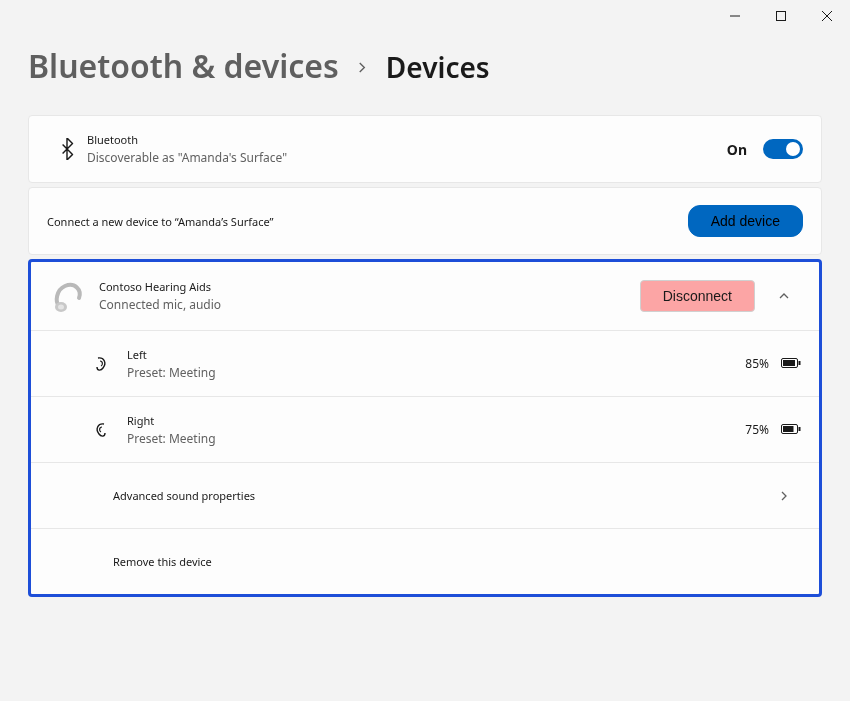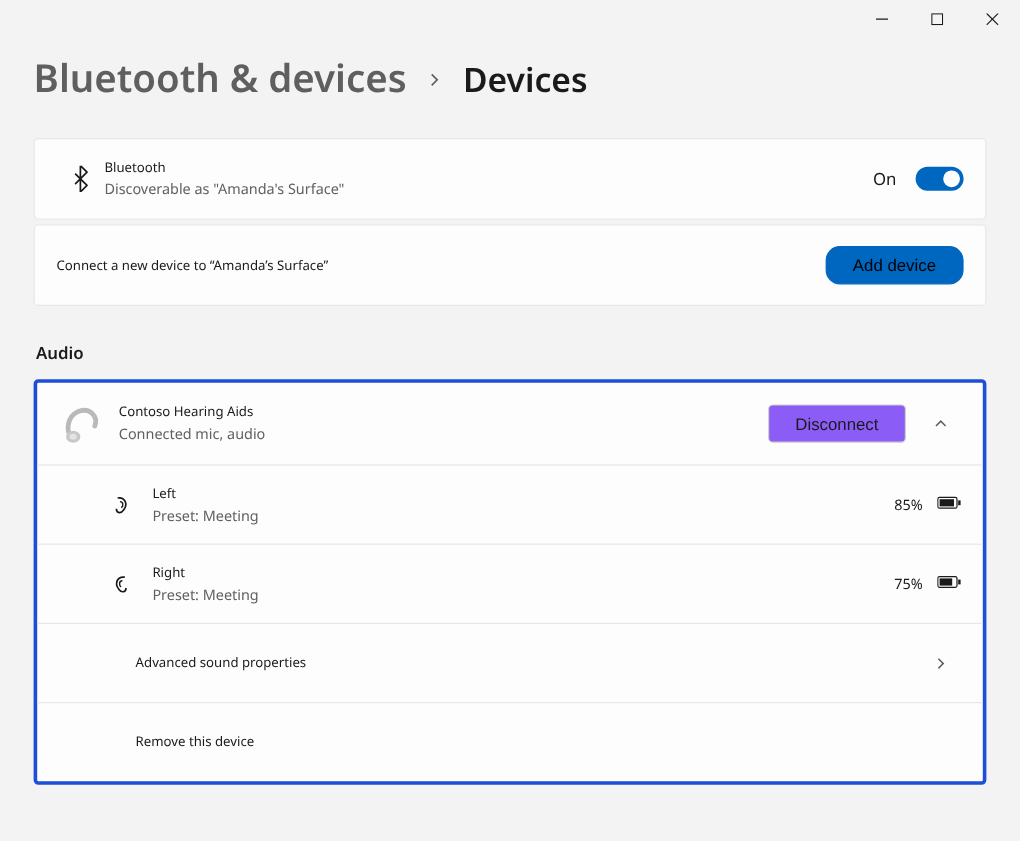--- a/index.html
+++ b/index.html
@@ -79,42 +79,42 @@
     flex-direction: column;
     gap: 2px;
   }
   .row-title { font-size: 11px; color: #1a1a1a; }
   .row-sub { font-size: 12px; color: #616161; }
   .row-right {
     display: flex;
     align-items: center;
     gap: 12px;
   }
-  .toggle-label { font-size: 14px; color: #1a1a1a; margin-right: 4px;}
+  .toggle-label { font-size: 14px; color: #1a1a1a; margin-right: 4px; font-weight: bold;}
   .toggle {
     width: 40px;
     height: 20px;
     border-radius: 10px;
     background: #0067c0;
     position: relative;
   }
   .toggle::after {
     content: "";
     position: absolute;
     right: 3px; top: 3px;
     width: 14px; height: 14px;
     background: #fff;
     border-radius: 50%;
   }
   .btn {
     padding: 7px 22px;
     border-radius: 4px;
     font-size: 14px;
     border: 1px solid #d0d0d0;
-    background: #8b5cf6;
+    background: #fca5a5;
     color: #1a1a1a;
   }
   .btn-primary {
     background: #0067c0;
     border-color: #0067c0;
     color: #000000;
     border-radius: 12px;
   }
   .section-header {
     font-size: 14px;
@@ -197,21 +197,20 @@
     <div class="row">
       <div class="row-text">
         <span class="row-title">Connect a new device to “Amanda’s Surface”</span>
       </div>
       <div class="row-right">
         <button class="btn btn-primary">Add device</button>
       </div>
     </div>
   </div>
 
-  <div class="section-header">Audio</div>
 
   <div class="group">
 
     <div class="row">
       <div class="hearing-aid-img">
         <svg width="40" height="40" viewBox="0 0 40 40">
           <path d="M10 30 C 6 26, 7 14, 16 10 C 26 6, 33 14, 30 22" fill="none" stroke="#b9b9b9" stroke-width="4" stroke-linecap="round"></path>
           <ellipse cx="12" cy="31" rx="6" ry="5" fill="#c8c8c8"></ellipse>
           <ellipse cx="12" cy="31" rx="3" ry="2.5" fill="#e4e4e4"></ellipse>
         </svg>

